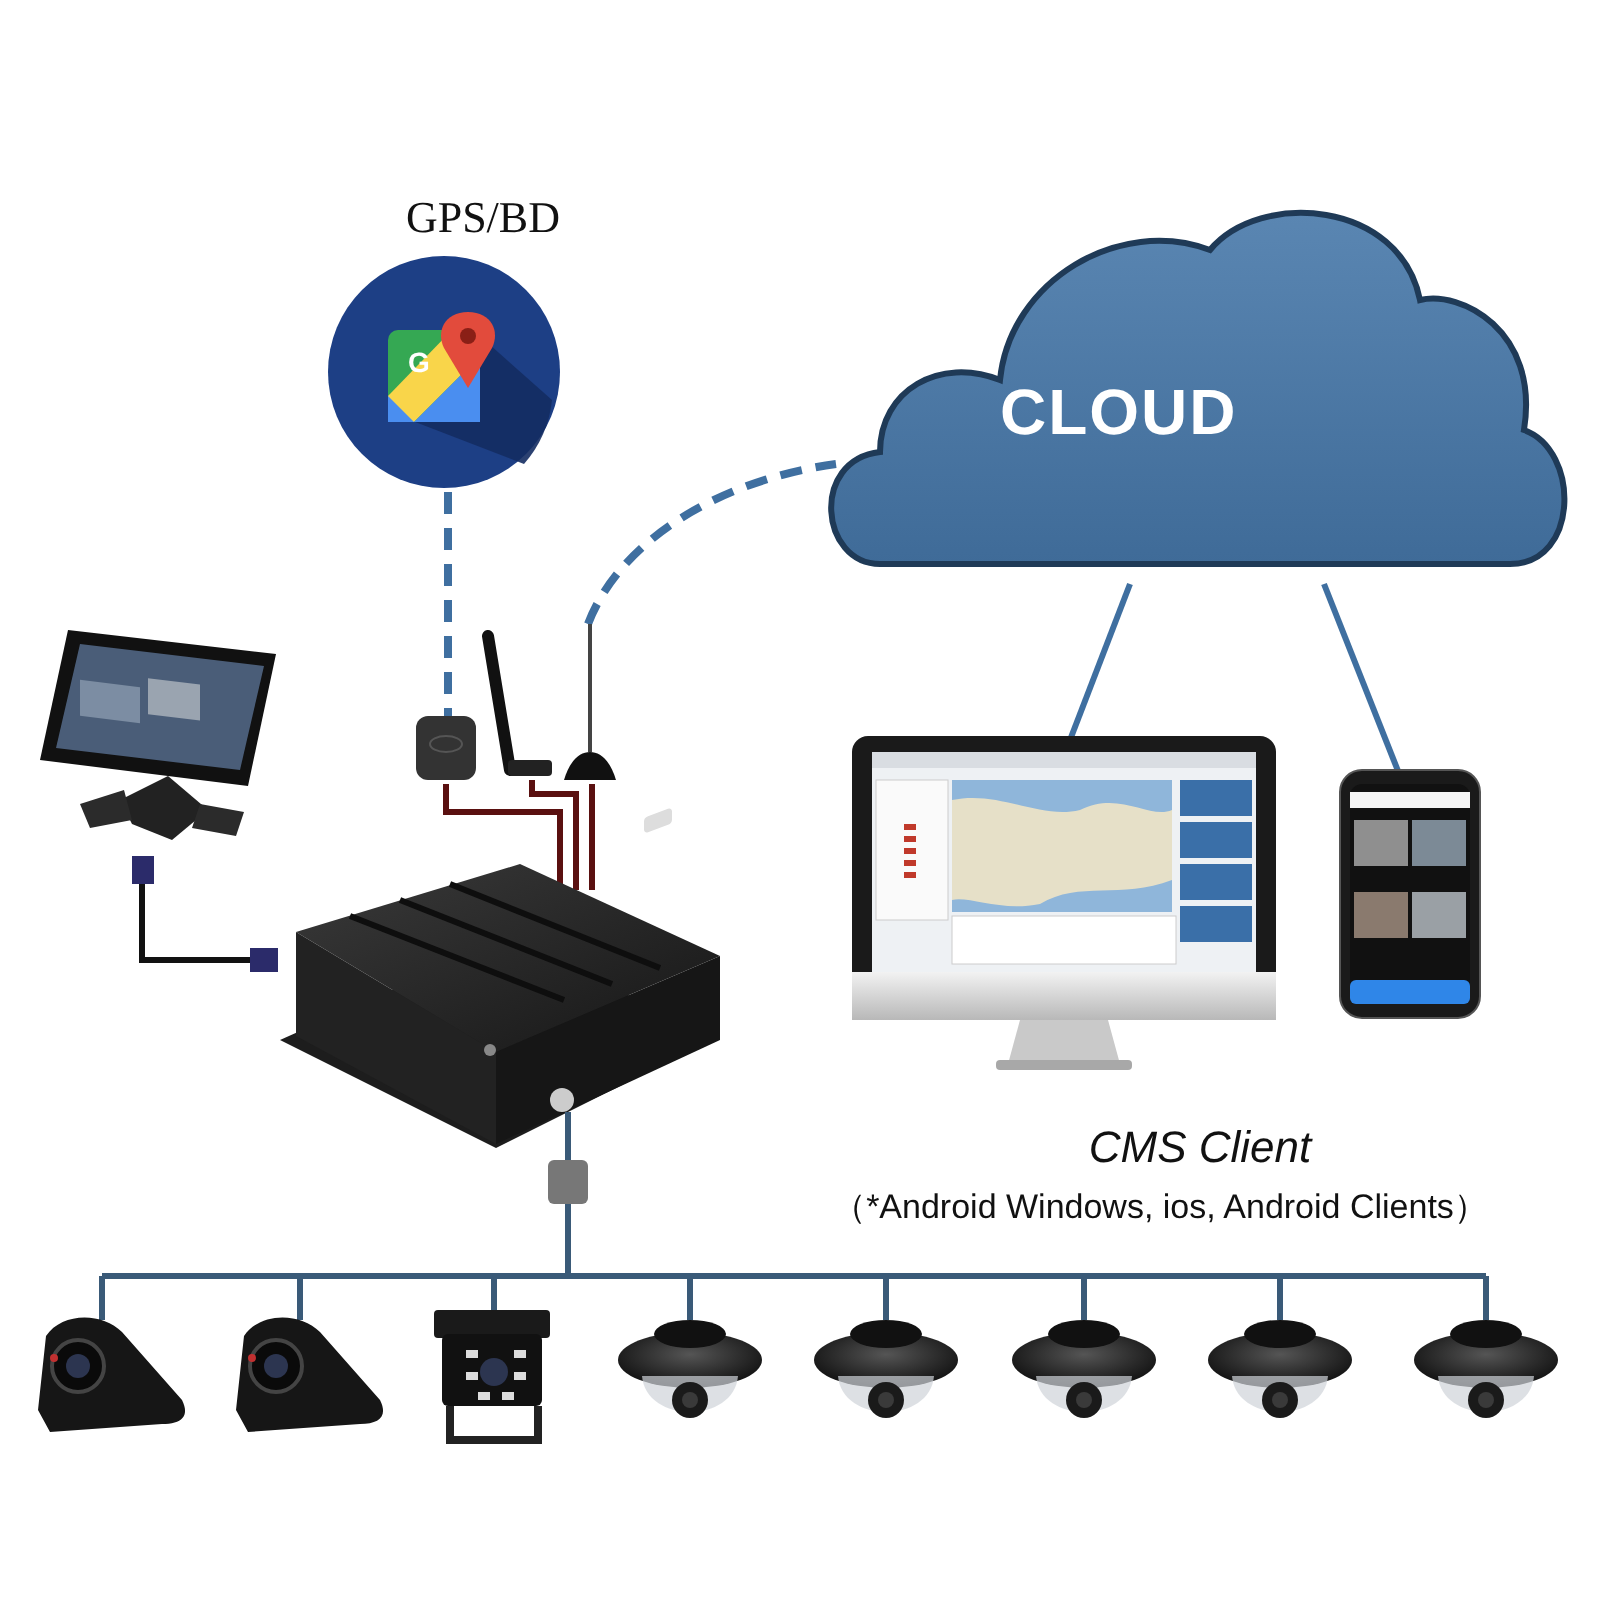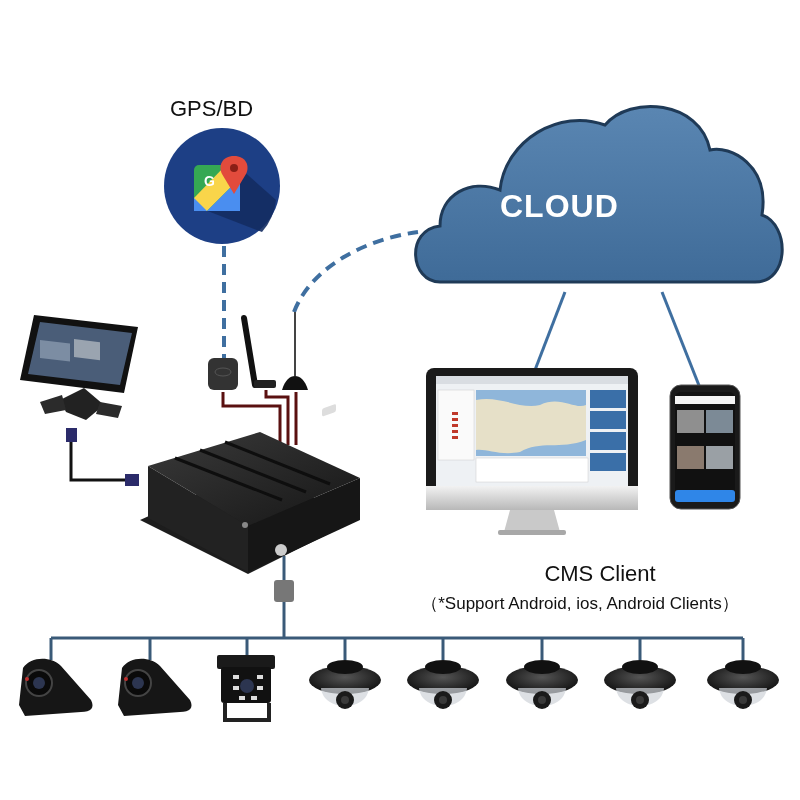--- a/index.html
+++ b/index.html
@@ -1,21 +1,21 @@
 <!DOCTYPE html>
 <html><head>
 <meta charset="utf-8">
 <style>
   html, body { margin:0; padding:0; background:#ffffff; }
   body { width:800px; height:800px; position:relative; overflow:hidden; font-family:"Liberation Sans", sans-serif; }
   .abs { position:absolute; }
   svg.diagram { position:absolute; left:0; top:0; }
-  .label-gps { left:170px; top:96px; width:110px; text-align:left; font-size:22px; color:#111; }
+  .label-gps { left:170px; top:96px; width:110px; text-align:right; font-size:22px; color:#111;font-family:Liberation Serif, serif; }
   .label-cloud { left:500px; top:188px; width:200px; text-align:left; font-size:32px; font-weight:bold; color:#ffffff; letter-spacing:1px; }
-  .label-cms { left:420px; top:561px; width:360px; text-align:center; font-size:22px; color:#111; }
+  .label-cms { left:420px; top:561px; width:360px; text-align:center; font-size:22px; color:#111;font-style:italic; }
   .label-cms-sub { left:360px; top:592px; width:440px; text-align:center; font-size:17px; color:#111; }
 </style>
 </head>
 <body>
 
 <svg class="diagram" width="800" height="800" viewBox="0 0 800 800">
   <defs>
     <linearGradient id="cloudGrad" x1="0" y1="0" x2="0" y2="1">
       <stop offset="0" stop-color="#5a86b2"></stop>
       <stop offset="1" stop-color="#3f6b98"></stop>
@@ -212,13 +212,13 @@
         <path d="M719 688 C721 712 765 712 767 688 Z" fill="#cfd3d8" opacity="0.7"></path>
         <circle cx="743" cy="700" r="9" fill="#1a1a1a"></circle>
         <circle cx="743" cy="700" r="4" fill="#3a3a3a"></circle>
       </g>
     </g>
 </svg>
 
 <div class="abs label-gps">GPS/BD</div>
 <div class="abs label-cloud">CLOUD</div>
 <div class="abs label-cms">CMS Client</div>
-<div class="abs label-cms-sub">（*Support Android, ios, Android Clients）</div>
+<div class="abs label-cms-sub">（*Android Windows, ios, Android Clients）</div>
 
 </body></html>

